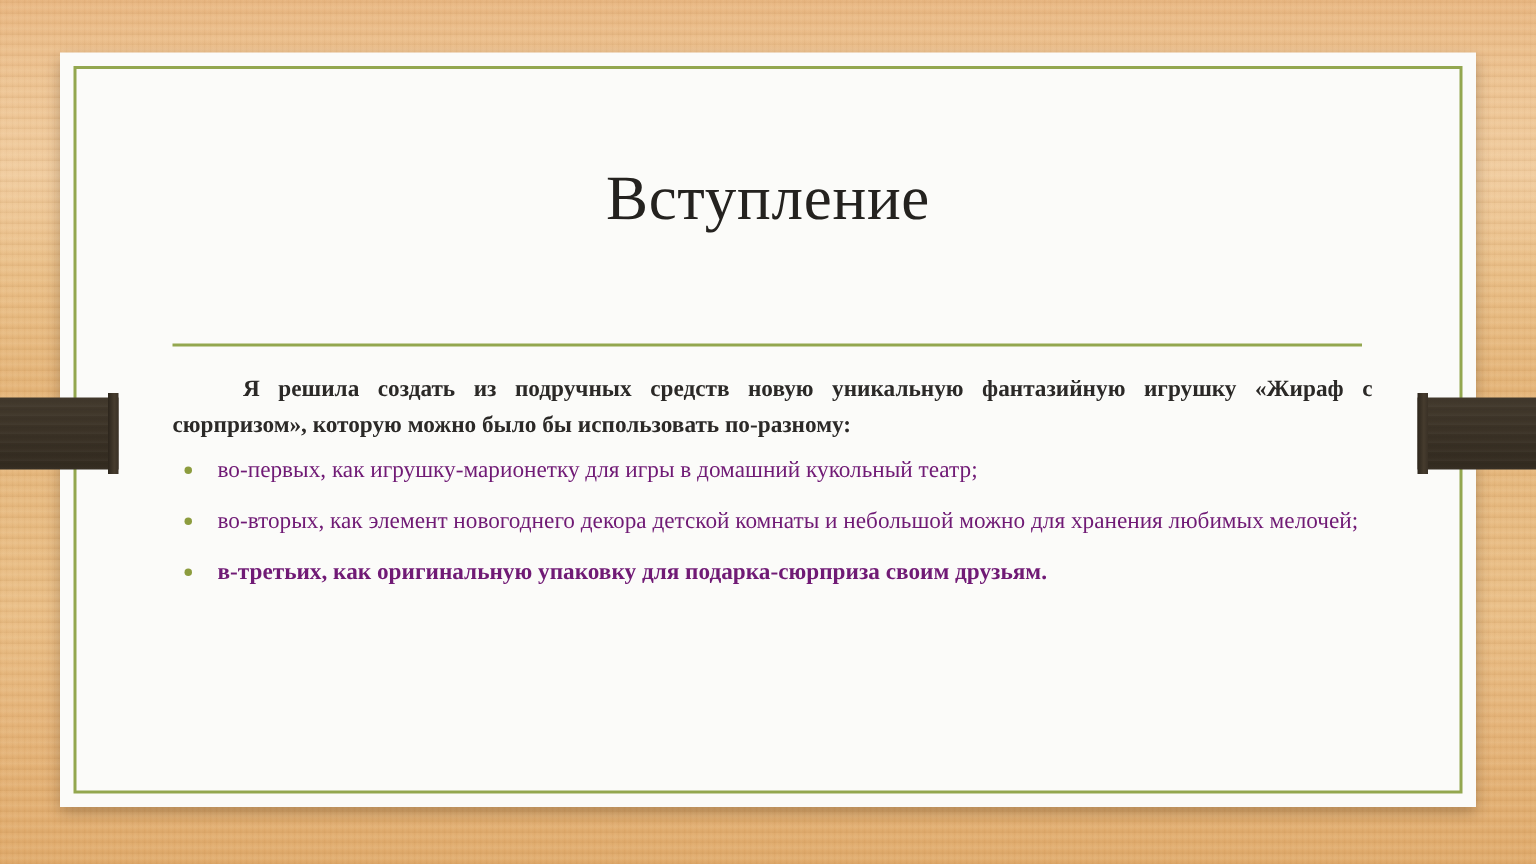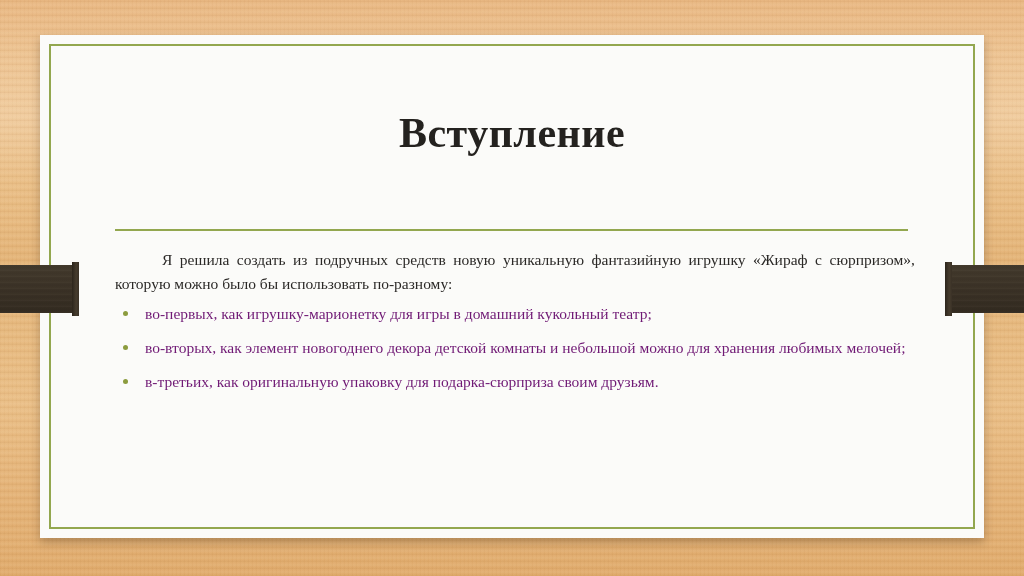--- a/index.html
+++ b/index.html
@@ -117,21 +117,21 @@
   }
 
   #slide-title {
     position: absolute;
     left: 0;
     top: 77px;
     width: 944px;
     text-align: center;
     font-family: "Liberation Serif", "DejaVu Serif", serif;
     font-size: 42px;
-    font-weight: 700;
+    font-weight: 400;
     color: #24221f;
     letter-spacing: 0.5px;
     line-height: 1;
   }
 
   #title-rule {
     position: absolute;
     left: 75px;
     top: 194px;
     width: 793px;
@@ -149,37 +149,37 @@
 
   .para {
     margin: 0 0 3px 0;
     text-align: justify;
     text-indent: 47px;
     font-size: 15.5px;
     line-height: 1.52;
     font-family: "Liberation Serif", "DejaVu Serif", serif;
     hyphens: none;
   }
-  .para:last-of-type { margin-bottom: 0; }
+  .para:last-of-type { margin-bottom: 0; font-weight: bold; }
 
   #bullet-list {
     list-style: none;
     margin: 7px 0 0 0;
     padding: 0;
   }
   .bullet-item {
     position: relative;
     padding-left: 30px;
     margin-bottom: 10px;
     font-size: 15.5px;
     line-height: 1.55;
     color: #701a75;
     font-family: "Liberation Serif", "DejaVu Serif", serif;
   }
-  .bullet-item:last-child { margin-bottom: 0; }
+  .bullet-item:last-child { margin-bottom: 0; font-weight: bold; }
   .bullet-dot {
     position: absolute;
     left: 8px;
     top: 9px;
     width: 5px;
     height: 5px;
     border-radius: 50%;
     background: #8c9c3e;
   }
   .bullet-item .bullet-text { display: block; }

